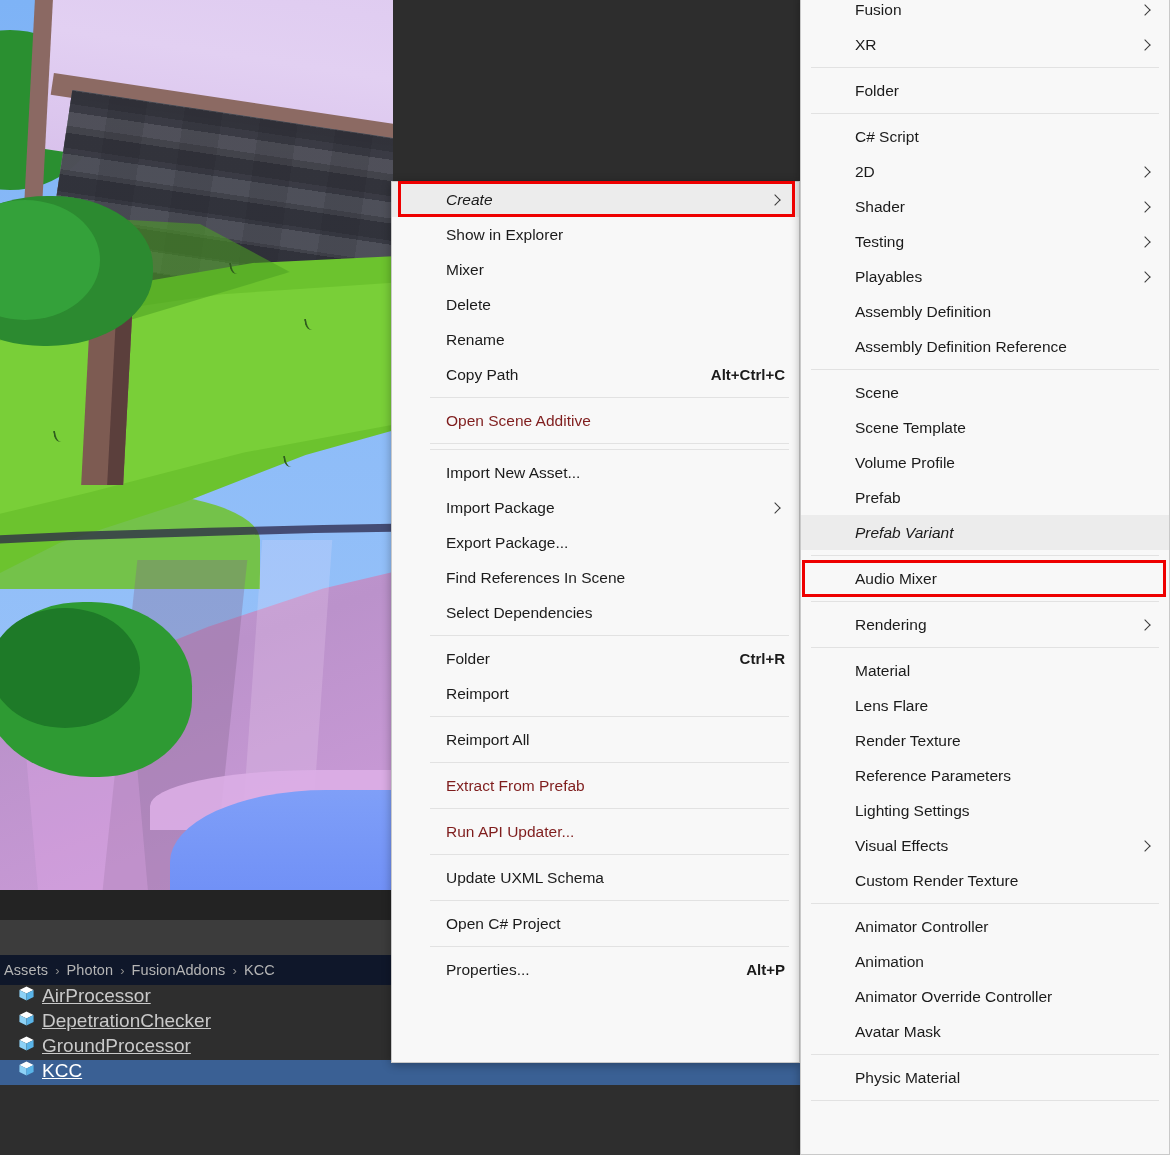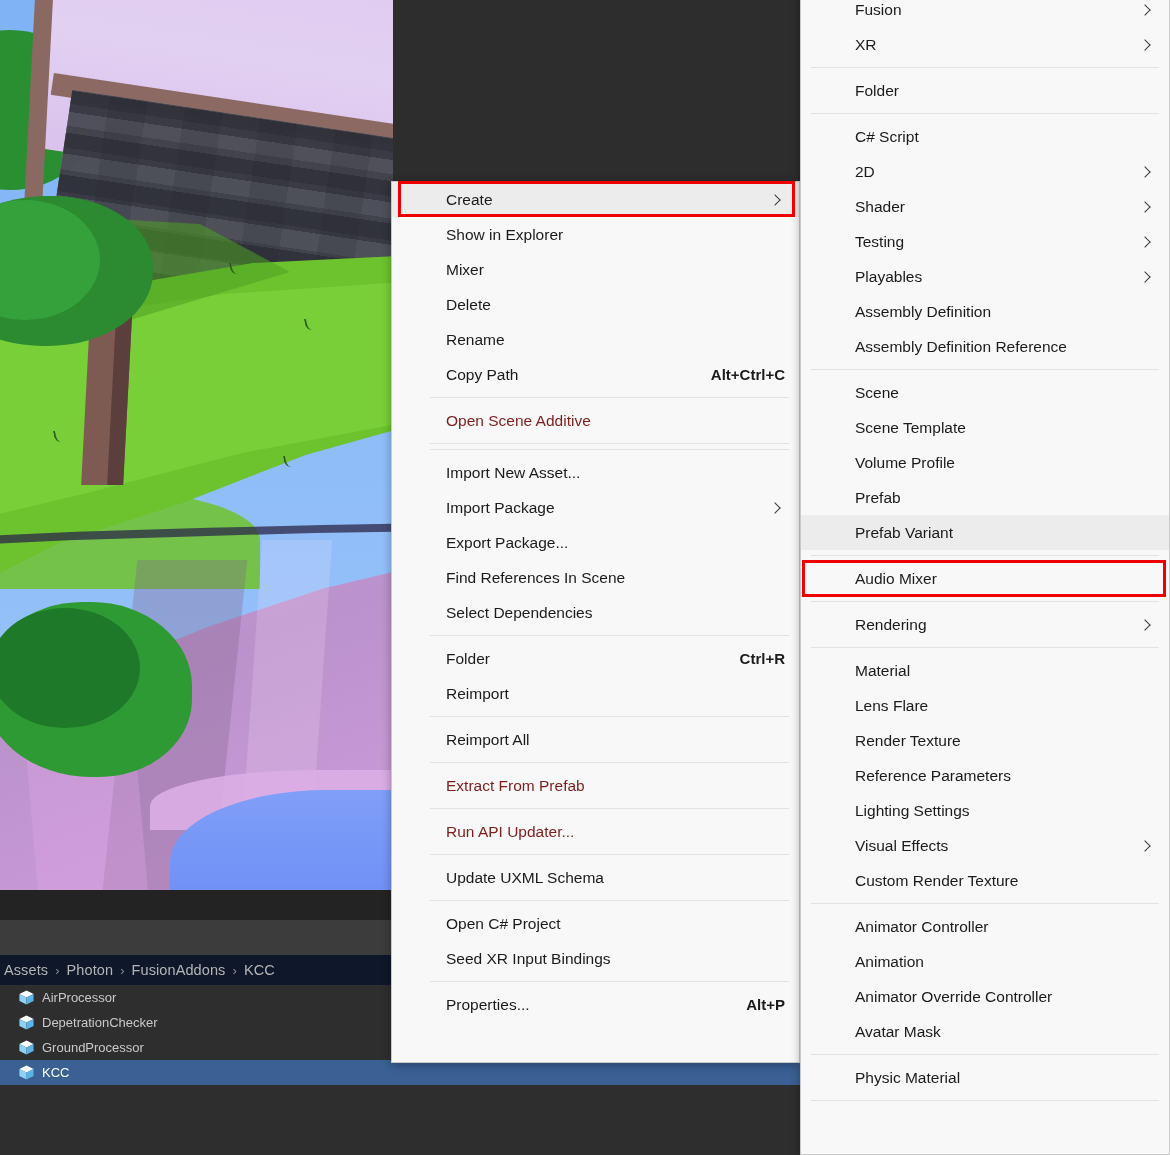--- a/index.html
+++ b/index.html
@@ -97,22 +97,22 @@
 
   
   .dark-strip{position:absolute;left:0;top:890px;width:393px;height:30px;background:#232323;}
   .project-panel{position:absolute;left:0;top:920px;width:1170px;height:235px;background:#2e2e2e;}
   .project-toolbar{position:absolute;left:0;top:920px;width:393px;height:35px;background:#3c3c3c;}
   .breadcrumb{position:absolute;left:0;top:955px;width:393px;height:30px;
     background:#0f172a;display:flex;align-items:center;padding-left:2px;
     font-size:14.5px;color:#b5b5b5;letter-spacing:.1px;white-space:nowrap;}
   .bc-sep{margin:0 7px;color:#8c8c8c;font-size:13px;}
   .asset-list{position:absolute;left:0;top:985px;width:393px;}
-  .asset-row{height:25px;display:flex;align-items:center;padding-left:18px;
-    font-size:13px;color:#c9c9c9;}
+  .asset-row{height:25px;display:flex;padding-left:18px;
+    font-size:19px;color:#c9c9c9;text-decoration:underline;}
   .asset-row.sel{background:#3a6094;color:#ffffff;width:1170px;}
   .cube{width:17px;height:17px;margin-right:7px;flex:0 0 auto;}
 
   
   .menu{
     position:absolute;background:#f8f8f8;
     border:1px solid #c9c9c9;
     box-shadow:0 2px 9px rgba(0,0,0,.30);
     font-size:15.5px;color:#1b1b1b;
     box-sizing:border-box;
@@ -120,21 +120,21 @@
   #menu-main{left:391px;top:181px;width:409px;height:882px;}
   #menu-sub{left:800px;top:-8px;width:370px;height:1163px;border-top:none;}
 
   .mi{
     position:relative;display:flex;align-items:center;
     height:35px;padding:0 14px 0 54px;white-space:nowrap;cursor:default;
   }
   .mi .lbl{flex:1 1 auto;line-height:1;}
   .mi .short{color:#1b1b1b;font-size:15px;padding-left:18px;font-weight:bold;}
   .mi.disabled .lbl,.mi.disabled .short{color:#7f1d1d;}
-  .mi.hl{background:#ececec;}
+  .mi.hl{background:#ececec;font-style:italic;}
   .mi .arrow{
     position:absolute;right:20px;top:50%;width:7px;height:7px;
     border-right:1.6px solid #3a3a3a;border-top:1.6px solid #3a3a3a;
     transform:translateY(-50%) rotate(45deg);
   }
   .sep{height:1px;background:#e2e2e2;margin:5px 10px 5px 38px;}
   #menu-sub .sep{margin:5px 10px 5px 10px;}
   #menu-sub .mi{height:35px;padding:0 14px 0 54px;}
 
   .redbox{
@@ -296,23 +296,20 @@
         <span class="lbl">Run API Updater...</span>
       </div>
       <div class="sep"></div>
       <div class="mi">
         <span class="lbl">Update UXML Schema</span>
       </div>
       <div class="sep"></div>
       <div class="mi">
         <span class="lbl">Open C# Project</span>
       </div>
-      <div class="mi">
-        <span class="lbl">Seed XR Input Bindings</span>
-      </div>
       <div class="sep"></div>
       <div class="mi">
         <span class="lbl">Properties...</span>
         <span class="short">Alt+P</span>
       </div>
     </div>
 
   <div class="menu" id="menu-sub">
       <div class="mi">
         <span class="lbl">Fusion</span>

